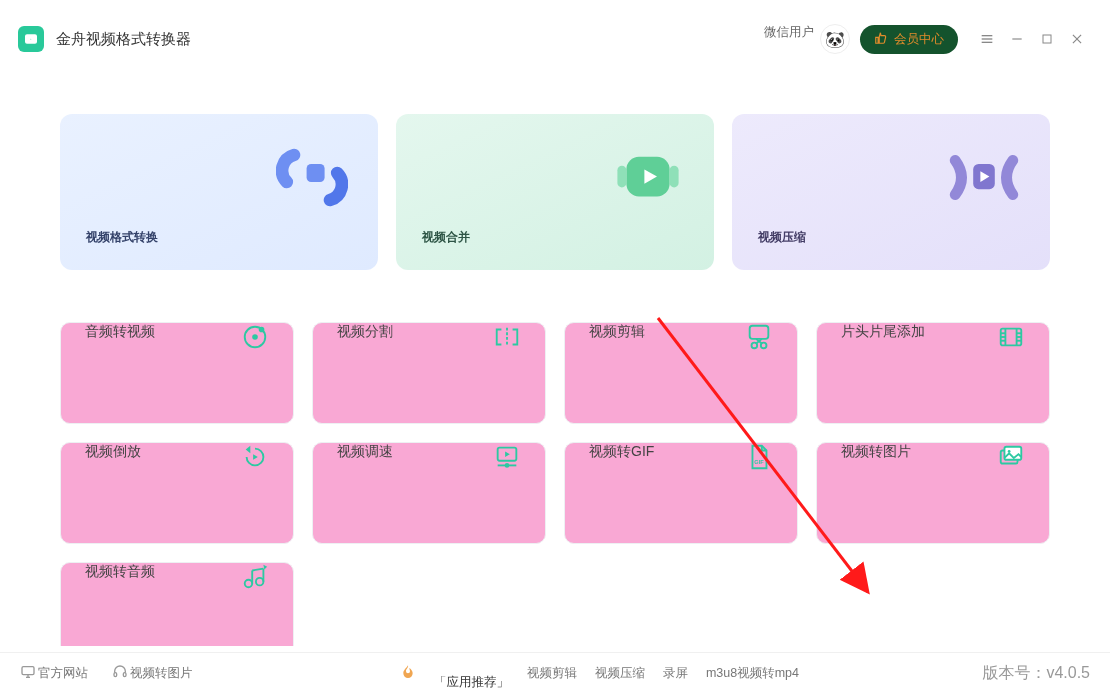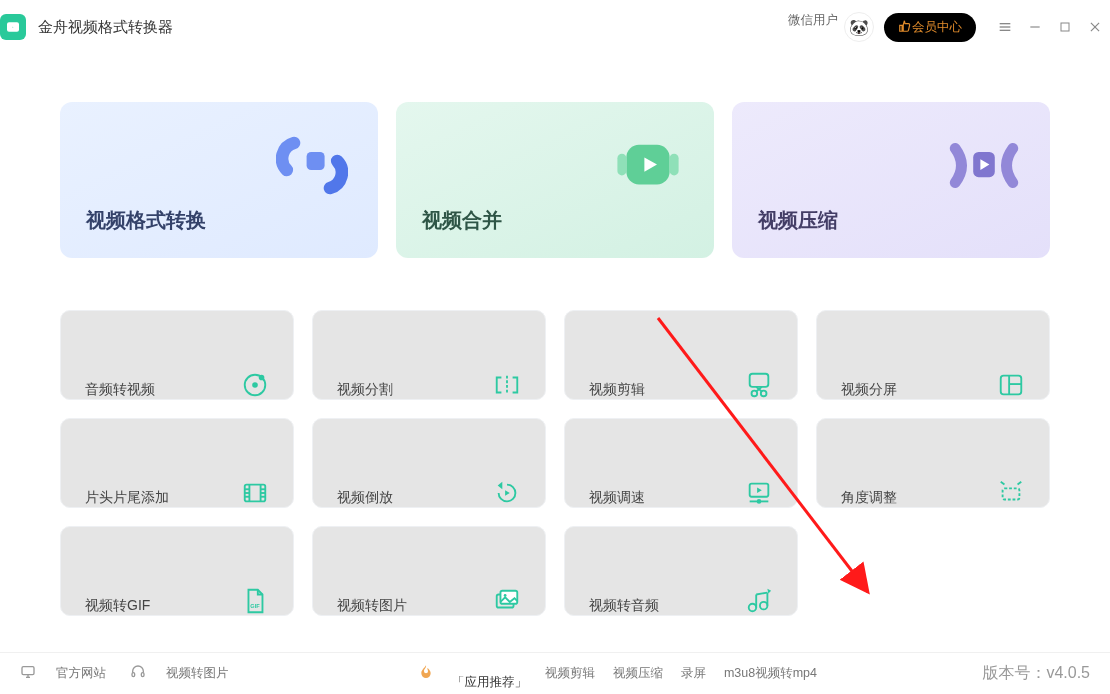--- a/index.html
+++ b/index.html
@@ -10,21 +10,22 @@
     height: 694px;
     overflow: hidden;
     position: relative;
   }
 
   
   .titlebar {
     height: 54px;
     display: flex;
     align-items: center;
-    padding: 0 0;
+    padding: 0 18px;
+    margin-top: 12px;
   }
   .app-logo {
     width: 26px; height: 26px;
     background: #29c99a;
     border-radius: 6px;
     display: flex; align-items: center; justify-content: center;
     margin-right: 12px;
   }
   .app-logo svg { width: 16px; height: 16px; }
   .app-title { font-size: 15px; color: #333; font-weight: 500; }
@@ -33,25 +34,25 @@
     display: flex; 
     font-size: 12.5px; color: #666; margin-right: 10px;
   }
   .user-avatar {
     width: 30px; height: 30px; border-radius: 50%;
     background: #fff; border: 1px solid #eee;
     display: flex; align-items: center; justify-content: center;
     margin-left: 6px; font-size: 16px;
   }
   .member-btn {
-    background: #000000;
+    background: #14532d;
     border-radius: 18px;
     padding: 6px 14px;
     font-size: 12.5px; color: #e28c2b;
-    display: flex; align-items: center; gap: 0;
+    display: flex; align-items: center; gap: 6px;
     cursor: pointer; border: none;
   }
   .win-ctrl { display: flex; gap: 0; margin-left: 14px; }
   .win-btn {
     width: 30px; height: 30px;
     display: flex; align-items: center; justify-content: center;
     color: #888; font-size: 16px; cursor: pointer;
   }
 
   
@@ -65,61 +66,61 @@
   .feature-row {
     display: flex; gap: 18px; margin-top: 38px;
   }
   .feature-card {
     flex: 1; height: 156px;
     border-radius: 12px;
     position: relative;
     padding: 0 0 24px 26px;
     display: flex; align-items: flex-end;
     cursor: pointer;
-    font-size: 20px; font-weight: 600;
+    font-size: 12px; font-weight: 600;
   }
   .feature-card .ficon {
     position: absolute;
     right: 30px; top: 32px;
     width: 72px; height: 62px;
   }
   .fc-blue   { background: linear-gradient(155deg,#e9f1ff,#dfeaff); color:#34426a; }
   .fc-green  { background: linear-gradient(155deg,#e4f7ee,#d3f1e3); color:#2e5546; }
   .fc-purple { background: linear-gradient(155deg,#edeafc,#e4e0fa); color:#433d66; }
 
   
   .tool-grid {
     display: grid;
     grid-template-columns: repeat(4, 1fr);
     gap: 18px;
     margin-top: 52px;
   }
   .tool-card {
-    height: 90px;
+    height: 102px;
     border: 1px solid #eef0f3;
     border-radius: 10px;
-    display: flex; align-items: flex-end;
+    display: flex; align-items: flex-start;
     justify-content: space-between;
     padding: 0 24px;
     cursor: pointer;
-    background: #e5e5e5;
+    background: #f9a8d4;
   }
   .tool-card .label { font-size: 14px; color: #444; }
   .tool-card .ticon { width: 28px; height: 28px; display:flex;align-items:center;justify-content:center; }
 
   
   .bottombar {
     position: absolute; bottom: 0; left: 0; right: 0;
     height: 42px;
     border-top: 1px solid #f0f0f0;
     display: flex; align-items: center;
     padding: 0 20px;
     font-size: 12.5px; color: #777;
   }
-  .bottom-link { display:flex;align-items:center; gap:20px; margin-right: 24px; cursor:pointer; }
+  .bottom-link { display:flex;align-items:center; gap:2px; margin-right: 24px; cursor:pointer; }
   .bottom-promo {
     flex: 1;
     display:flex; align-items:center; justify-content:center; gap: 18px;
   }
   .promo-fire { color:#f0a652; }
   .promo-brackets { color:#333;margin-top:17px; }
   .version { color:#999; font-size:16px; }
 
   
   .arrow-svg {
@@ -249,30 +250,20 @@
         <svg viewBox="0 0 30 30" stroke="#2dc9a2" stroke-width="2" fill="none">
             <rect x="5" y="3" width="20" height="14" rx="3"></rect>
             <circle cx="10" cy="24" r="3"></circle>
             <circle cx="20" cy="24" r="3"></circle>
             <line x1="12" y1="22" x2="18" y2="17"></line>
             <line x1="18" y1="22" x2="12" y2="17"></line>
           </svg>
       </span>
     </div>
 
-    <div class="tool-card">
-      <span class="label">视频分屏</span>
-      <span class="ticon">
-        <svg viewBox="0 0 30 30" stroke="#2dc9a2" stroke-width="2" fill="none">
-            <rect x="4" y="5" width="22" height="20" rx="3"></rect>
-            <line x1="13" y1="5" x2="13" y2="25"></line>
-            <line x1="13" y1="14" x2="26" y2="14"></line>
-          </svg>
-      </span>
-    </div>
 
     <div class="tool-card">
       <span class="label">片头片尾添加</span>
       <span class="ticon">
         <svg viewBox="0 0 30 30" stroke="#2dc9a2" stroke-width="2" fill="none">
             <rect x="4" y="6" width="22" height="18" rx="2"></rect>
             <line x1="9" y1="6" x2="9" y2="24"></line>
             <line x1="21" y1="6" x2="21" y2="24"></line>
             <line x1="4" y1="11" x2="9" y2="11"></line>
             <line x1="4" y1="15" x2="9" y2="15"></line>
@@ -300,30 +291,20 @@
       <span class="ticon">
         <svg viewBox="0 0 30 30" stroke="#2dc9a2" stroke-width="2" fill="none">
             <rect x="5" y="5" width="20" height="14" rx="2"></rect>
             <polygon points="13,9 13,15 18,12" fill="#2dc9a2" stroke="none"></polygon>
             <line x1="5" y1="24" x2="25" y2="24"></line>
             <circle cx="15" cy="24" r="2.5" fill="#2dc9a2" stroke="none"></circle>
           </svg>
       </span>
     </div>
 
-    <div class="tool-card">
-      <span class="label">角度调整</span>
-      <span class="ticon">
-        <svg viewBox="0 0 30 30" stroke="#2dc9a2" stroke-width="2" fill="none">
-            <rect x="6" y="10" width="18" height="12" rx="2" stroke-dasharray="3 2"></rect>
-            <path d="M8 6 L4 3"></path>
-            <path d="M22 6 L26 3"></path>
-          </svg>
-      </span>
-    </div>
 
     <div class="tool-card">
       <span class="label">视频转GIF</span>
       <span class="ticon">
         <svg viewBox="0 0 30 30" stroke="#2dc9a2" stroke-width="2" fill="none">
             <path d="M8 3h10l5 5v19H8z"></path>
             <path d="M18 3v5h5"></path>
             <text x="10" y="23" font-size="6" fill="#2dc9a2" stroke="none" font-weight="bold">GIF</text>
           </svg>
       </span>

